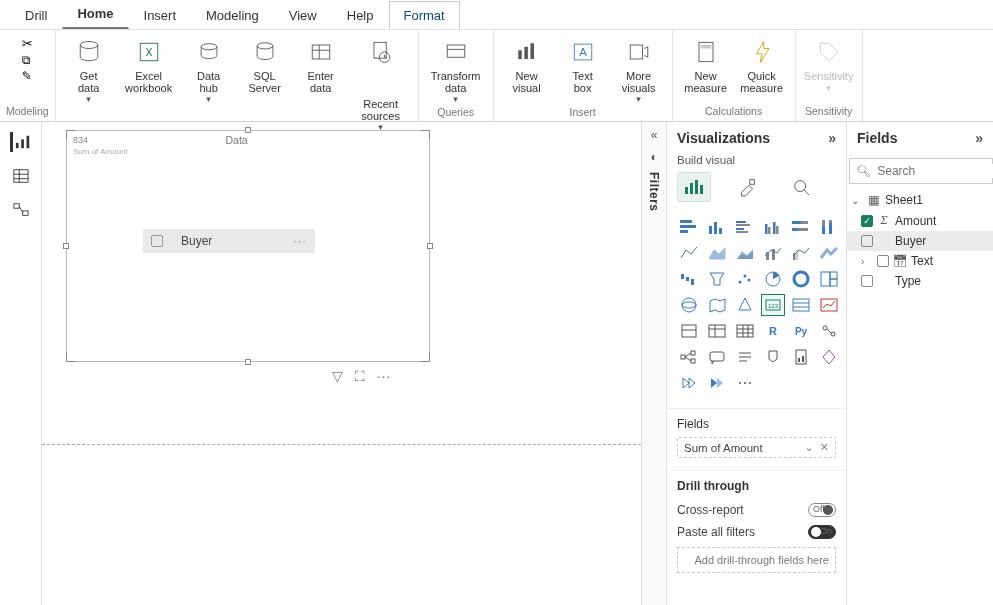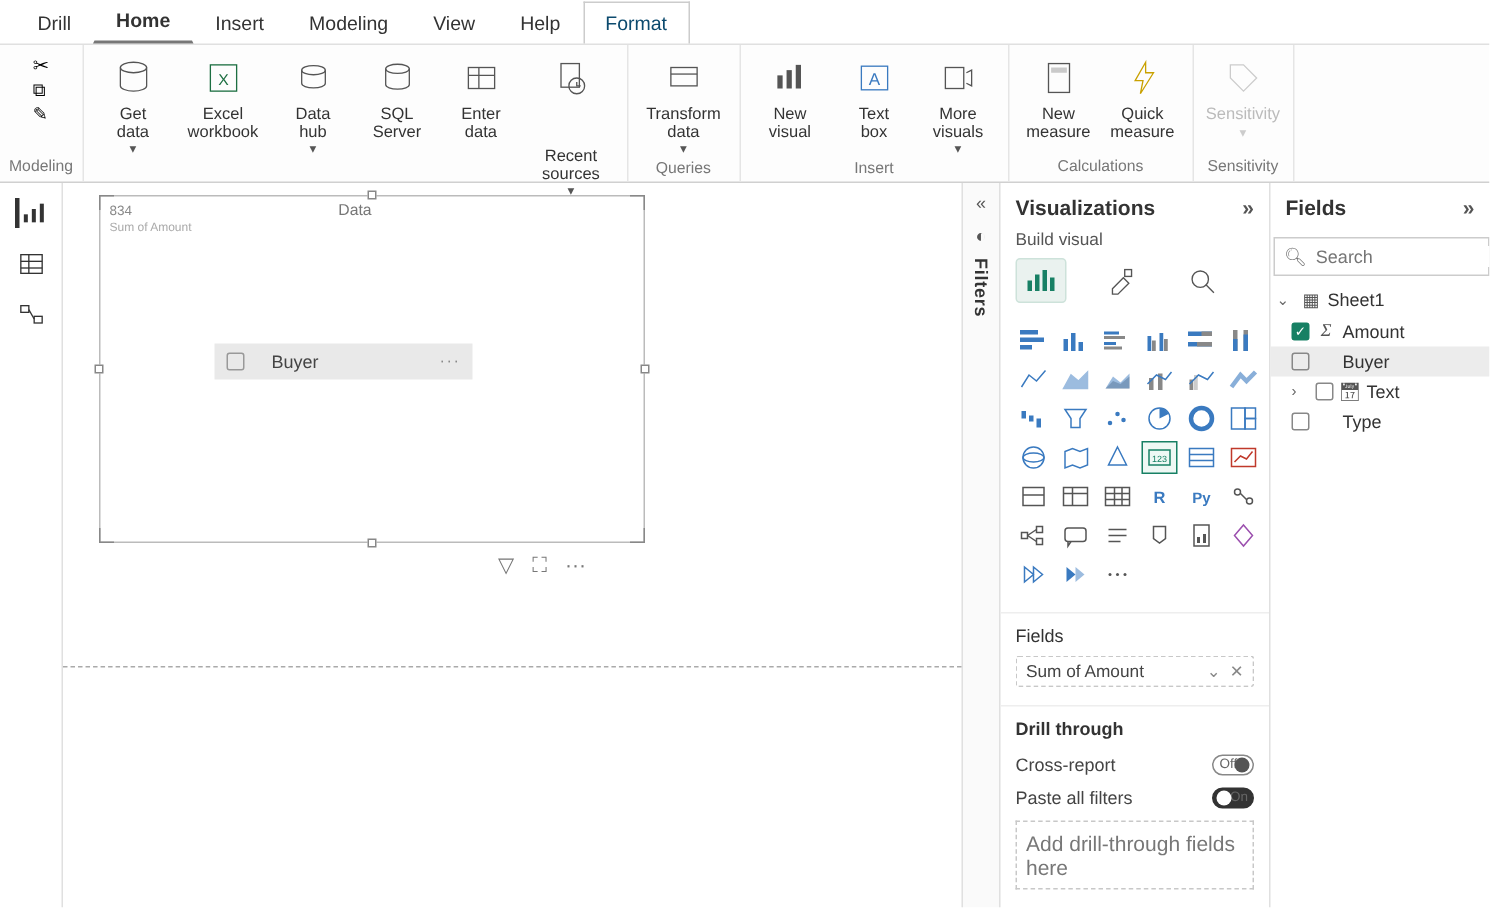--- a/index.html
+++ b/index.html
@@ -75,21 +75,21 @@
 .well .wa { margin-left:auto; display:flex; gap:6px; color:#888; font-size:11px;}
 .toggle { width:28px; height:14px; border:1px solid #888; border-radius:8px; position:relative; display:inline-block; vertical-align:middle;}
 .toggle .knob{position:absolute; width:10px; height:10px; border-radius:50%; background:#555; top:1px;}
 .toggle.off .knob{right:2px;}
 .toggle.on{background:#333;border-color:#333;}
 .toggle.on .knob{left:2px;background:#fff;}
 .row { display:flex; align-items:center; justify-content:space-between; padding:4px 0; color:#444;}
 .tog-lbl{font-size:9px;color:#666;position:absolute;}
 .toggle.off .tog-lbl{left:4px;}
 .toggle.on .tog-lbl{right:3px;}
-.drill-drop { border:1px dashed #c8c8c8; padding:6px; font-size:14px; color:#777; text-align:left; margin-top:4px;}
+.drill-drop { border:1px dashed #c8c8c8; padding:6px; font-size:11px; color:#777; text-align:right; margin-top:4px;}
 
 
 .fields-pane { width:146px; display:flex; flex-direction:column; }
 .search-box { margin:4px 0 6px 2px; border:1px solid #ccc; height:26px; display:flex; align-items:center; padding:0 6px; gap:6px; font-size:12px; color:#777;}
 .tree { font-size:12px; color:#333; }
 .tree .node { display:flex; align-items:center; gap:4px; padding:3px 2px 3px 6px; cursor:pointer;}
 .tree .node .arw{width:12px;color:#666;font-size:10px;}
 .tree .node .ic{width:14px;display:flex;justify-content:center;color:#555;}
 .tree .node.l1 { padding-left: 4px; font-size:12px; }
 .tree .node.l2 { padding-left: 14px; }

